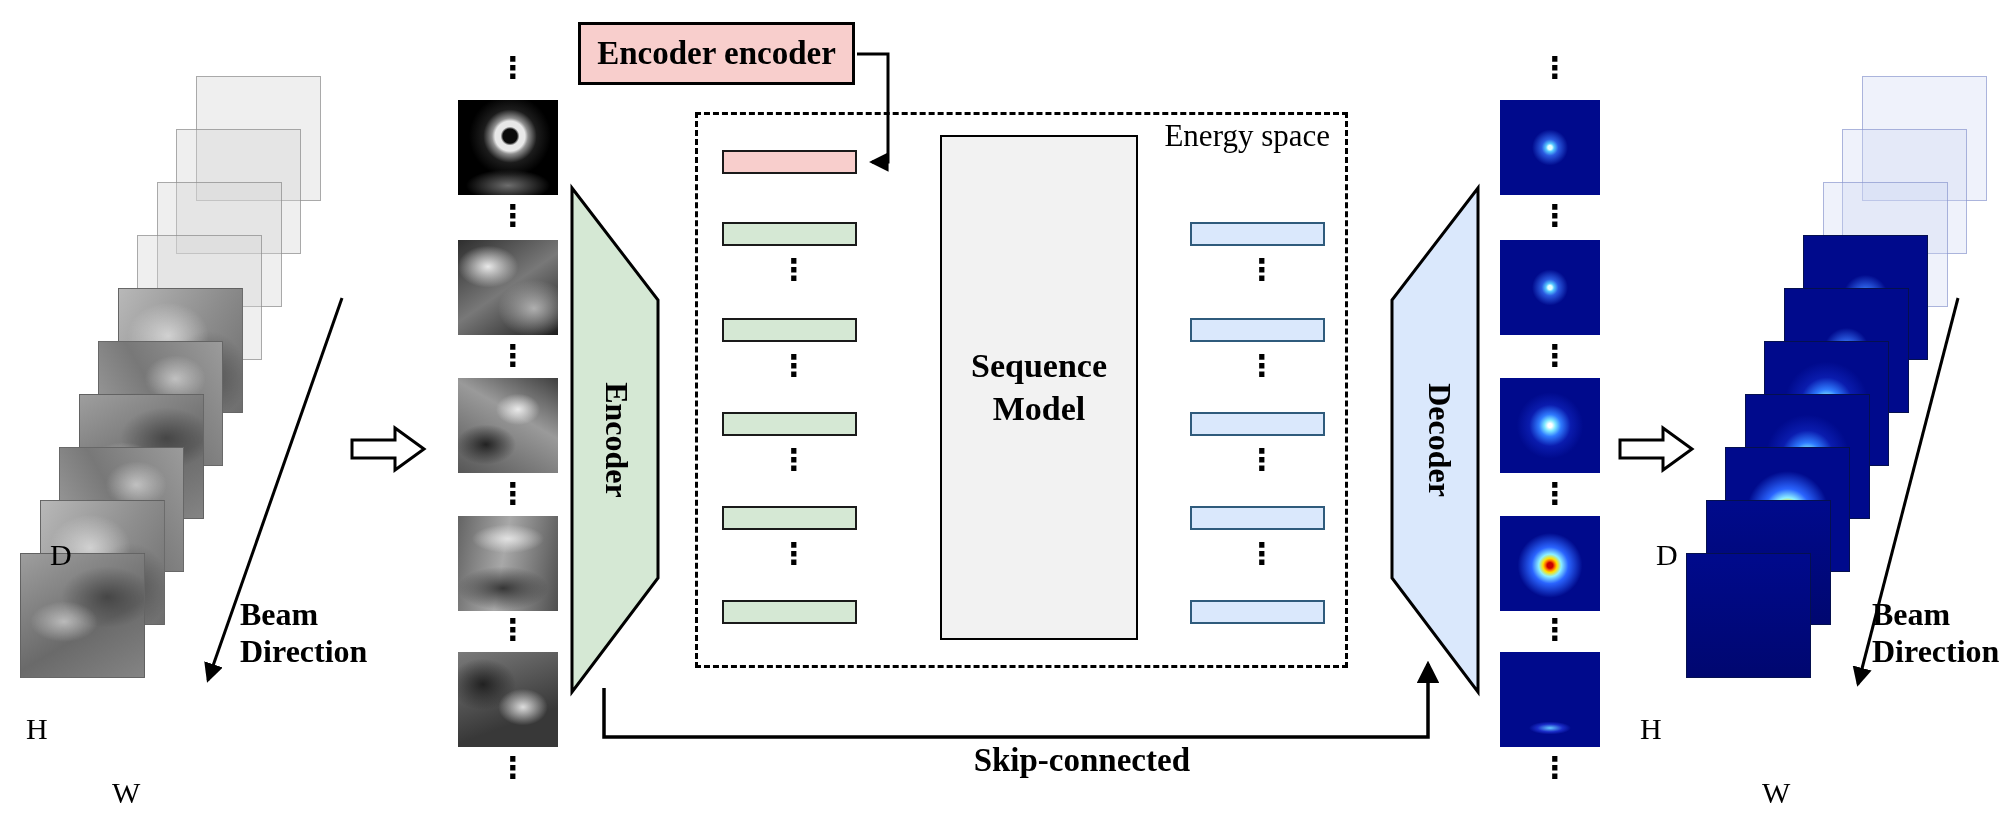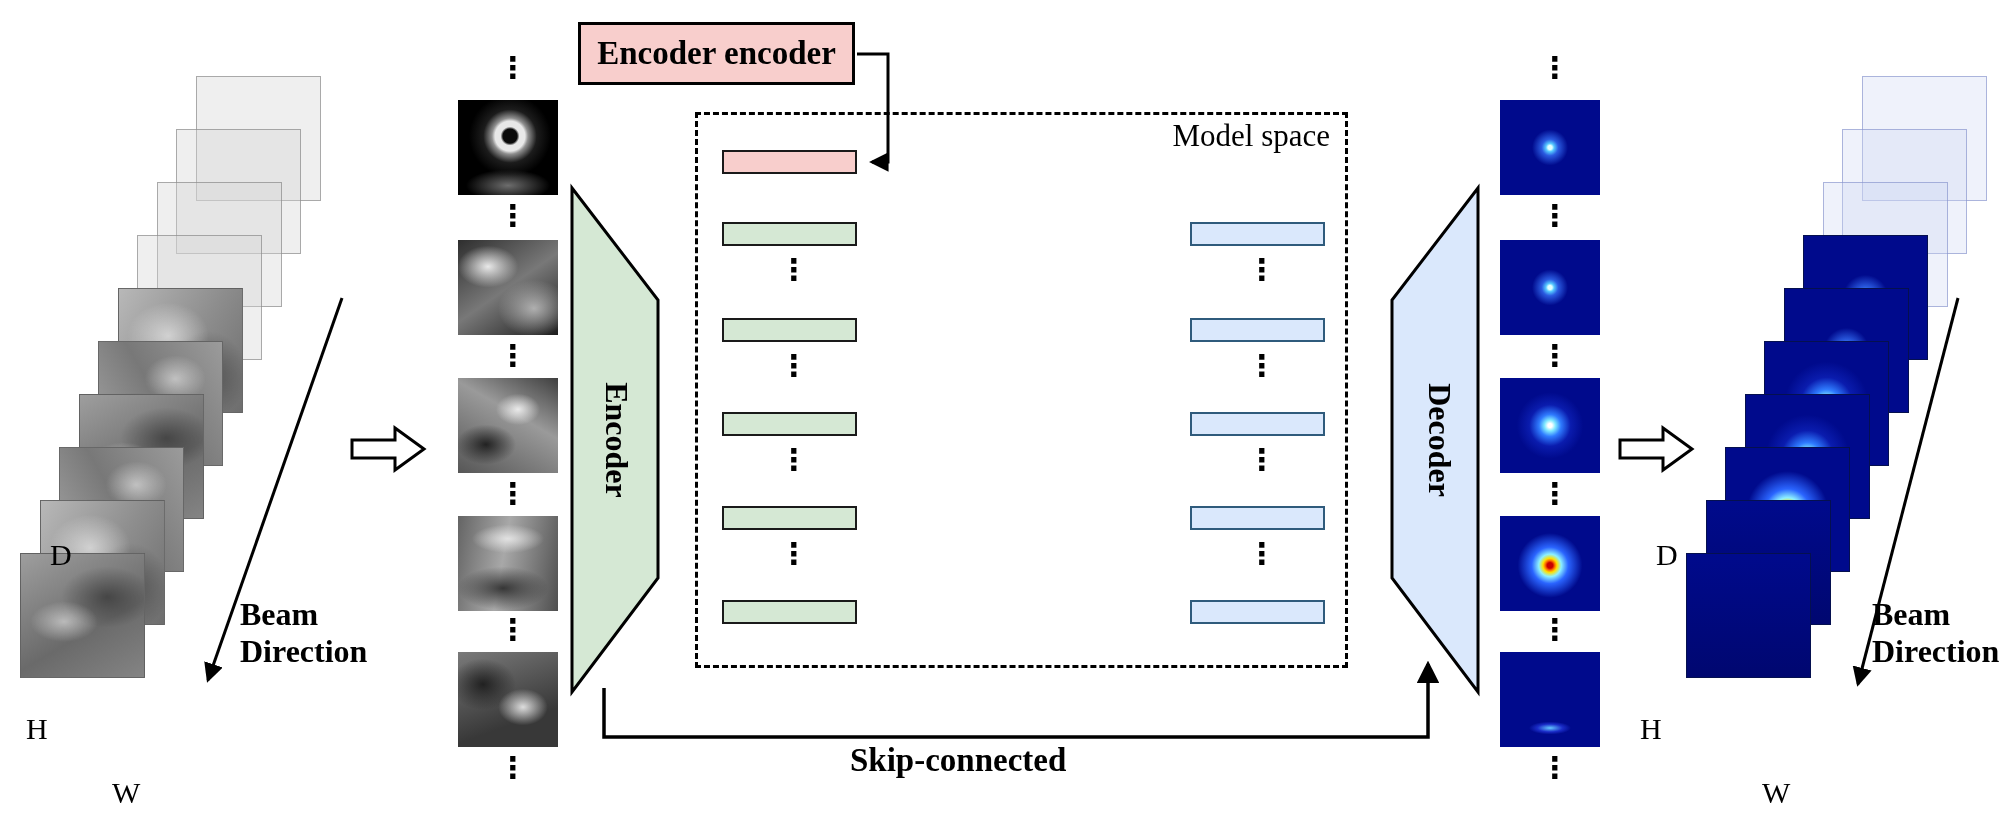--- a/index.html
+++ b/index.html
@@ -74,21 +74,21 @@
   .rotlabel{position:absolute;width:300px;height:40px;text-align:center;font-weight:bold;font-size:32px;
     transform:rotate(90deg);}
   .enc-label{left:465px;top:420px;}
   .dec-label{left:1288px;top:420px;}
 
   
   .vdots{position:absolute;width:22px;text-align:center;font-family:"DejaVu Sans",sans-serif;
     font-weight:bold;font-size:30px;line-height:1.05;color:#000;}
   .axis{position:absolute;font-size:30px;}
   .beamtext{position:absolute;width:160px;font-weight:bold;font-size:32px;line-height:1.15;}
-  .skiplabel{position:absolute;left:850px;top:742px;width:340px;text-align:left;font-weight:bold;font-size:33px;}
+  .skiplabel{position:absolute;left:850px;top:742px;width:340px;text-align:right;font-weight:bold;font-size:33px;}
 
   svg.layer{position:absolute;left:0;top:0;pointer-events:none;}
 </style>
 </head>
 <body>
 
 <div class="canvas">
 
   <svg class="layer" width="2006" height="816">
     <polygon points="572,188 658,300 658,578 572,692" fill="#d5e8d4" stroke="#000" stroke-width="3"></polygon>
@@ -129,35 +129,38 @@
   </div>
 
   <div class="rotlabel enc-label">Encoder</div>
   <div class="rotlabel dec-label">Decoder</div>
 
   <div class="energy-box">
     <span>Encoder encoder</span>
   </div>
 
   <div class="latent-box"></div>
-  <div class="latent-label">Model space</div>
+  <div class="latent-label">Energy space</div>
 
   <div>
     <div class="bar salmon" style="left:722px;top:150px;"></div>
     <div class="bar green" style="left:722px;top:222px;"></div>
     <div class="vdots" style="left:779px;top:254px;">⋮</div>
     <div class="bar green" style="left:722px;top:318px;"></div>
     <div class="vdots" style="left:779px;top:350px;">⋮</div>
     <div class="bar green" style="left:722px;top:412px;"></div>
     <div class="vdots" style="left:779px;top:444px;">⋮</div>
     <div class="bar green" style="left:722px;top:506px;"></div>
     <div class="vdots" style="left:779px;top:538px;">⋮</div>
     <div class="bar green" style="left:722px;top:600px;"></div>
   </div>
 
+  <div class="seq-box">
+    <span>Sequence Model</span>
+  </div>
 
   <div>
     <div class="bar blue" style="left:1190px;top:222px;"></div>
     <div class="vdots" style="left:1247px;top:254px;">⋮</div>
     <div class="bar blue" style="left:1190px;top:318px;"></div>
     <div class="vdots" style="left:1247px;top:350px;">⋮</div>
     <div class="bar blue" style="left:1190px;top:412px;"></div>
     <div class="vdots" style="left:1247px;top:444px;">⋮</div>
     <div class="bar blue" style="left:1190px;top:506px;"></div>
     <div class="vdots" style="left:1247px;top:538px;">⋮</div>

